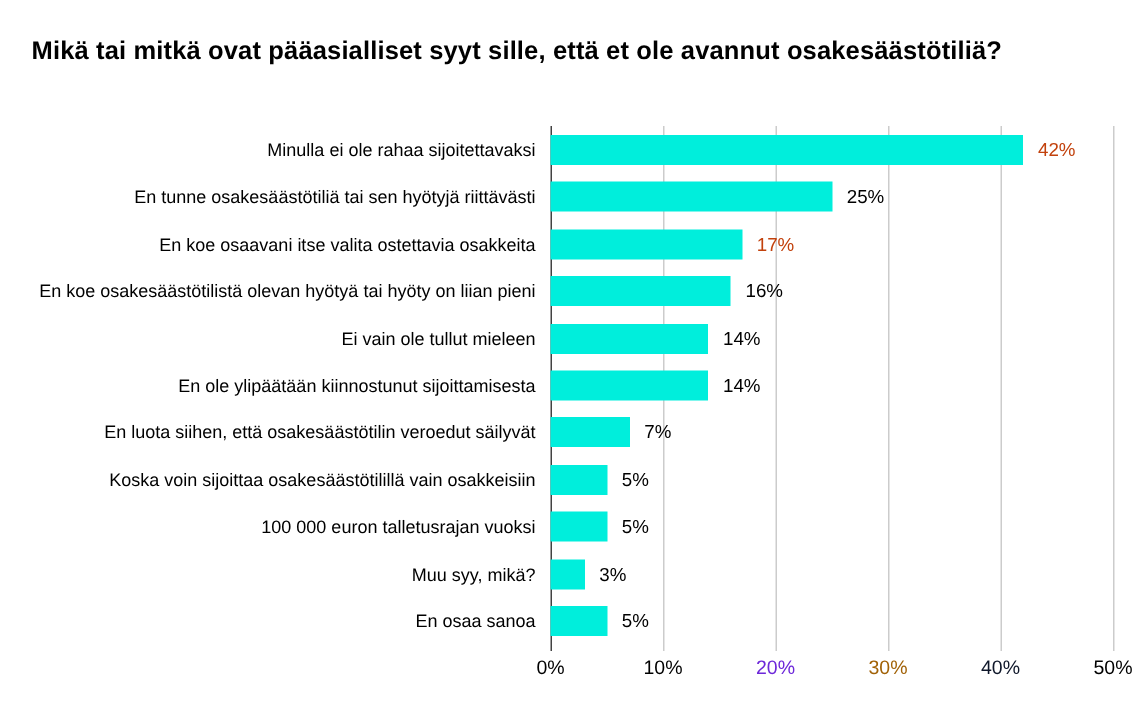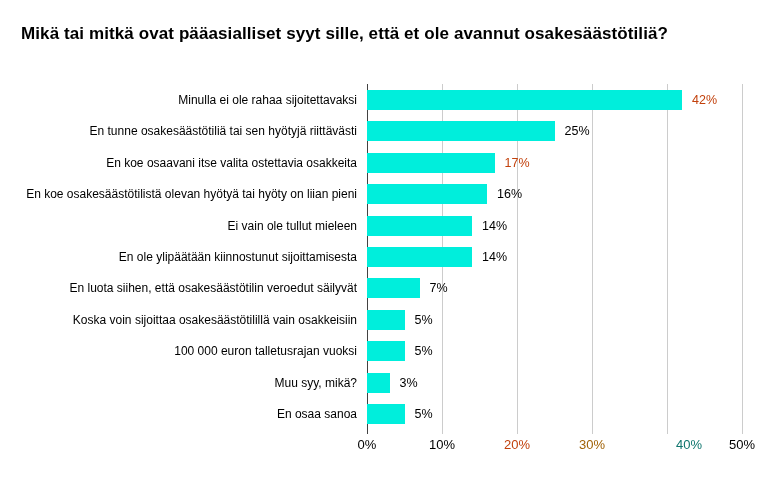--- a/index.html
+++ b/index.html
@@ -181,18 +181,18 @@
         <div class="barwrap">
           <div class="bar" style="width: 10%; background: rgb(0, 238, 220);"></div>
           <span class="val" style="color: rgb(0, 0, 0);">5%</span>
         </div>
       </div>
     </div>
 
   <div class="xaxis">
       <span class="xtick" style="left: 0%; color: rgb(0, 0, 0);">0%</span>
       <span class="xtick" style="left: 20%; color: rgb(0, 0, 0);">10%</span>
-      <span class="xtick" style="left: 40%; color: #c2410c;">20%</span>
+      <span class="xtick" style="left: 40%; color: #6d28d9;">20%</span>
       <span class="xtick" style="left: 60%; color: #a16207;">30%</span>
-      <span class="xtick" style="left: 80%; color: #0f766e; margin-left: 22px;">40%</span>
+      <span class="xtick" style="left: 80%; color: #0f172a;">40%</span>
       <span class="xtick" style="left: 100%; color: rgb(0, 0, 0);">50%</span>
     </div>
 </div>
 
 </body></html>

